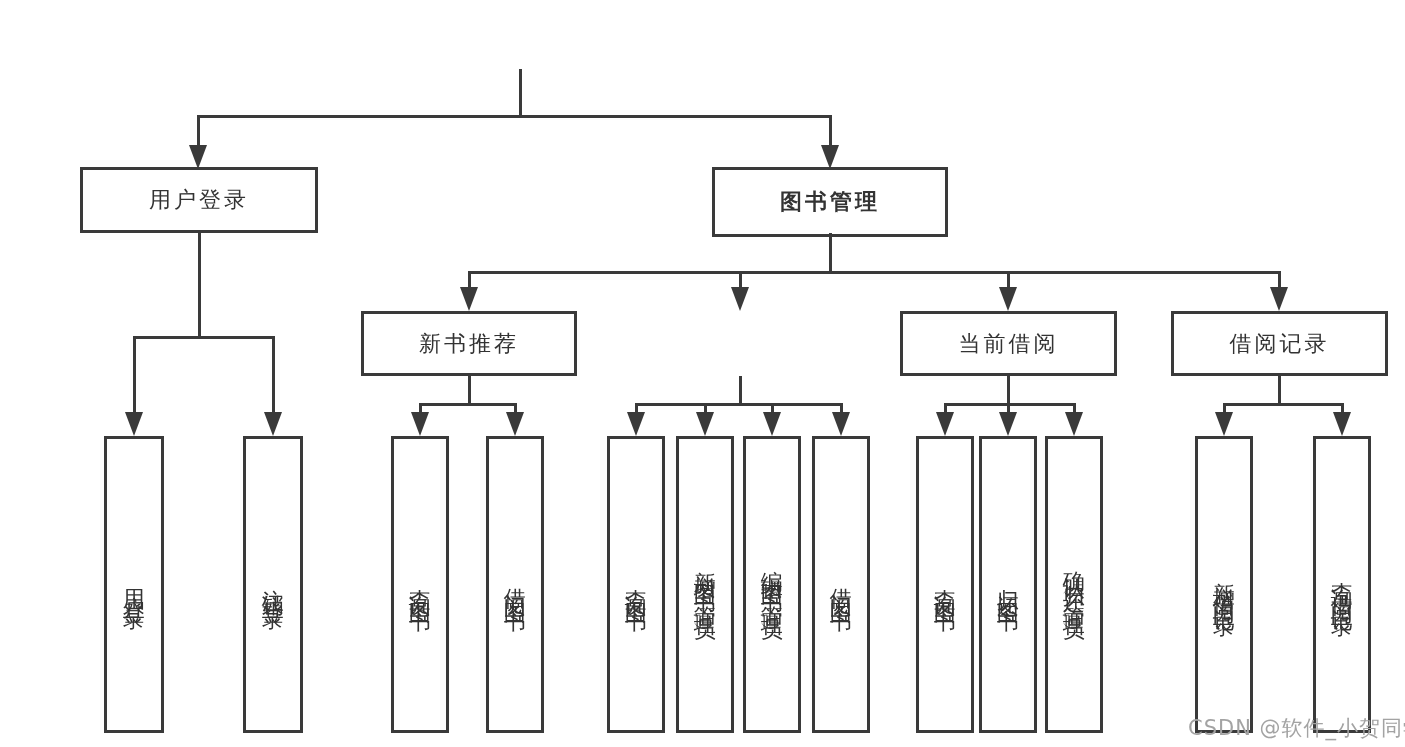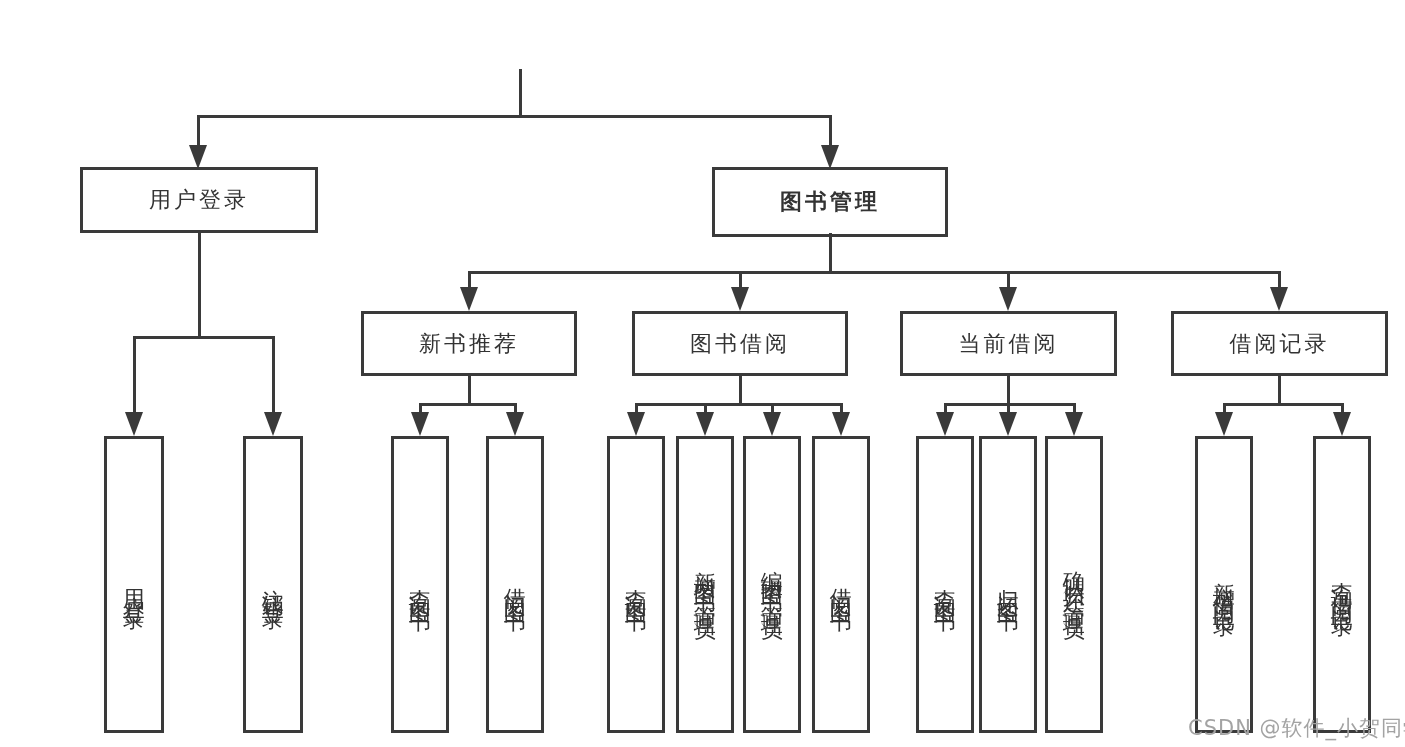--- a/index.html
+++ b/index.html
@@ -62,23 +62,20 @@
   <div class="arrow" style="left:460px;top:287px;"></div>
   <div class="vline" style="left:739px;top:271px;height:18px;"></div>
   <div class="arrow" style="left:731px;top:287px;"></div>
   <div class="vline" style="left:1007px;top:271px;height:18px;"></div>
   <div class="arrow" style="left:999px;top:287px;"></div>
   <div class="vline" style="left:1278px;top:271px;height:18px;"></div>
   <div class="arrow" style="left:1270px;top:287px;"></div>
 
   <div class="box" style="left:361px;top:311px;width:216px;height:65px;">
     <span>新书推荐</span>
-  </div>
-  <div class="box" style="left:632px;top:311px;width:216px;height:65px;">
-    <span>图书借阅</span>
   </div>
   <div class="box" style="left:900px;top:311px;width:217px;height:65px;">
     <span>当前借阅</span>
   </div>
   <div class="box" style="left:1171px;top:311px;width:217px;height:65px;">
     <span>借阅记录</span>
   </div>
 
   <div class="vline" style="left:468px;top:376px;height:27px;"></div>
   <div class="hline" style="left:419px;top:403px;width:97px;"></div>

